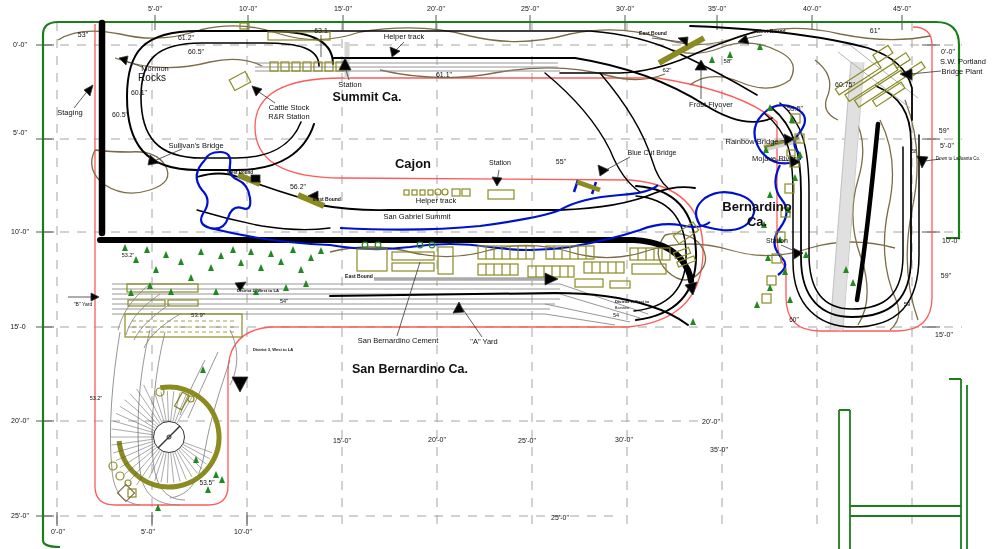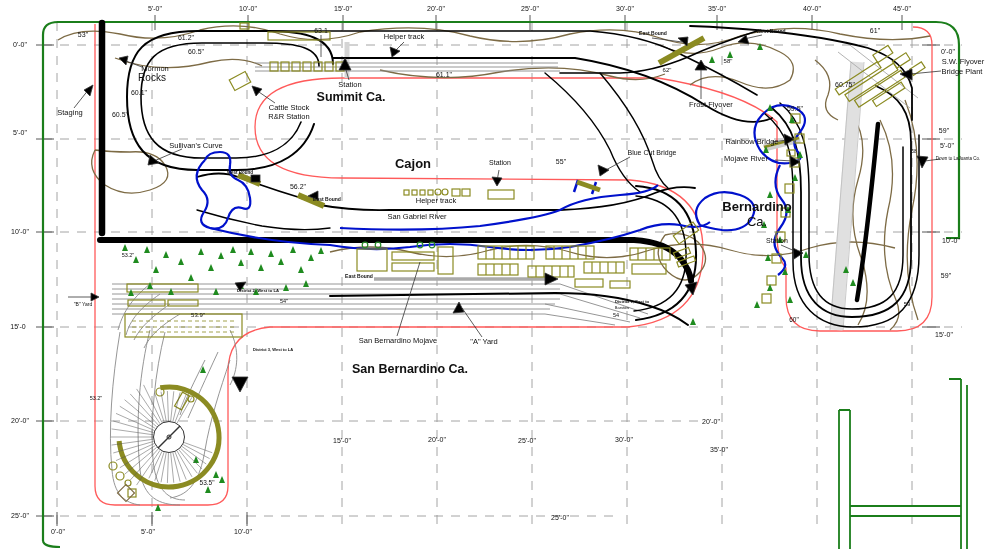--- a/index.html
+++ b/index.html
@@ -358,21 +358,21 @@
     <div class="lbl" style="left: 148px; top: 532px; font-size: 7px;">5'-0"</div>
     <div class="lbl" style="left: 243px; top: 532px; font-size: 7px;">10'-0"</div>
     <div class="lbl" style="left: 560px; top: 518px; font-size: 7px;">25'-0"</div>
     <div class="lbl" style="left: 342px; top: 441px; font-size: 7px;">15'-0"</div>
     <div class="lbl" style="left: 437px; top: 440px; font-size: 7px;">20'-0"</div>
     <div class="lbl" style="left: 527px; top: 441px; font-size: 7px;">25'-0"</div>
     <div class="lbl" style="left: 624px; top: 440px; font-size: 7px;">30'-0"</div>
     <div class="lbl" style="left: 711px; top: 422px; font-size: 7px;">20'-0"</div>
     <div class="lbl" style="left: 719px; top: 450px; font-size: 7px;">35'-0"</div>
     <div class="lbl" style="left: 948px; top: 52px; font-size: 7px;">0'-0"</div>
-    <div class="lbl" style="left: 963px; top: 62px; font-size: 7.5px;">S.W. Flyover</div>
+    <div class="lbl" style="left: 963px; top: 62px; font-size: 7.5px;">S.W. Portland</div>
     <div class="lbl" style="left: 962px; top: 72px; font-size: 7.5px;">Bridge Plant</div>
     <div class="lbl" style="left: 944px; top: 131px; font-size: 7px;">59"</div>
     <div class="lbl" style="left: 947px; top: 146px; font-size: 7px;">5'-0"</div>
     <div class="lbl" style="left: 958px; top: 159px; font-size: 4.5px;">Down to LaJuanta Co.</div>
     <div class="lbl" style="left: 951px; top: 241px; font-size: 7px;">10'-0"</div>
     <div class="lbl" style="left: 946px; top: 276px; font-size: 7px;">59"</div>
     <div class="lbl" style="left: 944px; top: 335px; font-size: 7px;">15'-0"</div>
     <div class="lbl" style="left: 914px; top: 152px; font-size: 4.5px;">58</div>
     <div class="lbl" style="left: 907px; top: 304px; font-size: 6px;">59</div>
     <div class="lbl" style="left: 83px; top: 35px; font-size: 7px;">53"</div>
@@ -392,43 +392,43 @@
     <div class="lbl" style="left: 794px; top: 320px; font-size: 6.5px;">60"</div>
     <div class="lbl" style="left: 198px; top: 315px; font-size: 6px;">53.9"</div>
     <div class="lbl" style="left: 128px; top: 256px; font-size: 5.5px;">53.2"</div>
     <div class="lbl" style="left: 96px; top: 399px; font-size: 5.5px;">53.2"</div>
     <div class="lbl" style="left: 207px; top: 483px; font-size: 6.5px;">53.5"</div>
     <div class="lbl" style="left: 284px; top: 302px; font-size: 5.5px;">54"</div>
     <div class="lbl" style="left: 616px; top: 316px; font-size: 5.5px;">54</div>
     <div class="lbl" style="left: 70px; top: 113px; font-size: 7.5px;">Staging</div>
     <div class="lbl" style="left: 155px; top: 69px; font-size: 7.5px;">Mormon</div>
     <div class="lbl" style="left: 152px; top: 78px; font-size: 10px;">Rocks</div>
-    <div class="lbl" style="left: 196px; top: 146px; font-size: 7.5px;">Sullivan's Curve</div>
+    <div class="lbl" style="left: 196px; top: 146px; font-size: 7.5px;">Sullivan's Bridge</div>
     <div class="lbl" style="left: 289px; top: 108px; font-size: 7.5px; text-align: right;">Cattle Stock</div>
     <div class="lbl" style="left: 289px; top: 117px; font-size: 7.5px;">R&amp;R Station</div>
-    <div class="lbl" style="left: 351px; top: 98px; font-size: 12.5px; font-weight: bold;">Summit Ca.</div>
+    <div class="lbl" style="left: 367px; top: 98px; font-size: 12.5px; font-weight: bold;">Summit Ca.</div>
     <div class="lbl" style="left: 350px; top: 85px; font-size: 7.5px;">Station</div>
     <div class="lbl" style="left: 404px; top: 37px; font-size: 7.5px;">Helper track</div>
     <div class="lbl" style="left: 413px; top: 164px; font-size: 13px; font-weight: bold;">Cajon</div>
     <div class="lbl" style="left: 500px; top: 163px; font-size: 7px;">Station</div>
     <div class="lbl" style="left: 652px; top: 153px; font-size: 7px;">Blue Cut Bridge</div>
     <div class="lbl" style="left: 436px; top: 201px; font-size: 7.5px;">Helper track</div>
-    <div class="lbl" style="left: 417px; top: 217px; font-size: 7.5px;">San Gabriel River</div>
+    <div class="lbl" style="left: 417px; top: 217px; font-size: 7.5px;">San Gabriel Summit</div>
     <div class="lbl" style="left: 240px; top: 173px; font-size: 4.5px; font-weight: bold;">West Bound</div>
     <div class="lbl" style="left: 327px; top: 200px; font-size: 5px; font-weight: bold;">East Bound</div>
     <div class="lbl" style="left: 359px; top: 277px; font-size: 5px; font-weight: bold;">East Bound</div>
-    <div class="lbl" style="left: 398px; top: 341px; font-size: 7.5px;">San Bernardino Mojave</div>
+    <div class="lbl" style="left: 398px; top: 341px; font-size: 7.5px;">San Bernardino Cement</div>
     <div class="lbl" style="left: 484px; top: 342px; font-size: 7.5px;">"A" Yard</div>
     <div class="lbl" style="left: 410px; top: 370px; font-size: 12.5px; font-weight: bold;">San Bernardino Ca.</div>
     <div class="lbl" style="left: 83px; top: 305px; font-size: 5px;">"B" Yard</div>
     <div class="lbl" style="left: 258px; top: 291px; font-size: 4.2px; font-weight: bold;">District 2, West to LA</div>
     <div class="lbl" style="left: 273px; top: 350px; font-size: 4px; font-weight: bold;">District 3, West to LA</div>
     <div class="lbl" style="left: 632px; top: 302px; font-size: 4.2px; font-weight: bold;">District 1, East to</div>
     <div class="lbl" style="left: 622px; top: 308px; font-size: 4px;">Barstow</div>
     <div class="lbl" style="left: 653px; top: 34px; font-size: 5px; font-weight: bold;">East Bound</div>
     <div class="lbl" style="left: 771px; top: 32px; font-size: 5px; font-weight: bold;">West Bound</div>
     <div class="lbl" style="left: 711px; top: 105px; font-size: 7.5px;">Frost Flyover</div>
     <div class="lbl" style="left: 752px; top: 142px; font-size: 7.5px;">Rainbow Bridge</div>
-    <div class="lbl" style="left: 738px; top: 159px; font-size: 7.5px; padding-left: 16px;">Mojave River</div>
+    <div class="lbl" style="left: 766px; top: 159px; font-size: 7.5px; padding-left: 16px;">Mojave River</div>
     <div class="lbl" style="left: 757px; top: 207px; font-size: 13px; font-weight: bold;">Bernardino</div>
-    <div class="lbl" style="left: 757px; top: 222px; font-size: 13px; font-weight: normal;">Ca.</div>
+    <div class="lbl" style="left: 757px; top: 222px; font-size: 13px; font-weight: bold;">Ca.</div>
     <div class="lbl" style="left: 777px; top: 241px; font-size: 7px;">Station</div>
   </div>
 
 </body></html>

